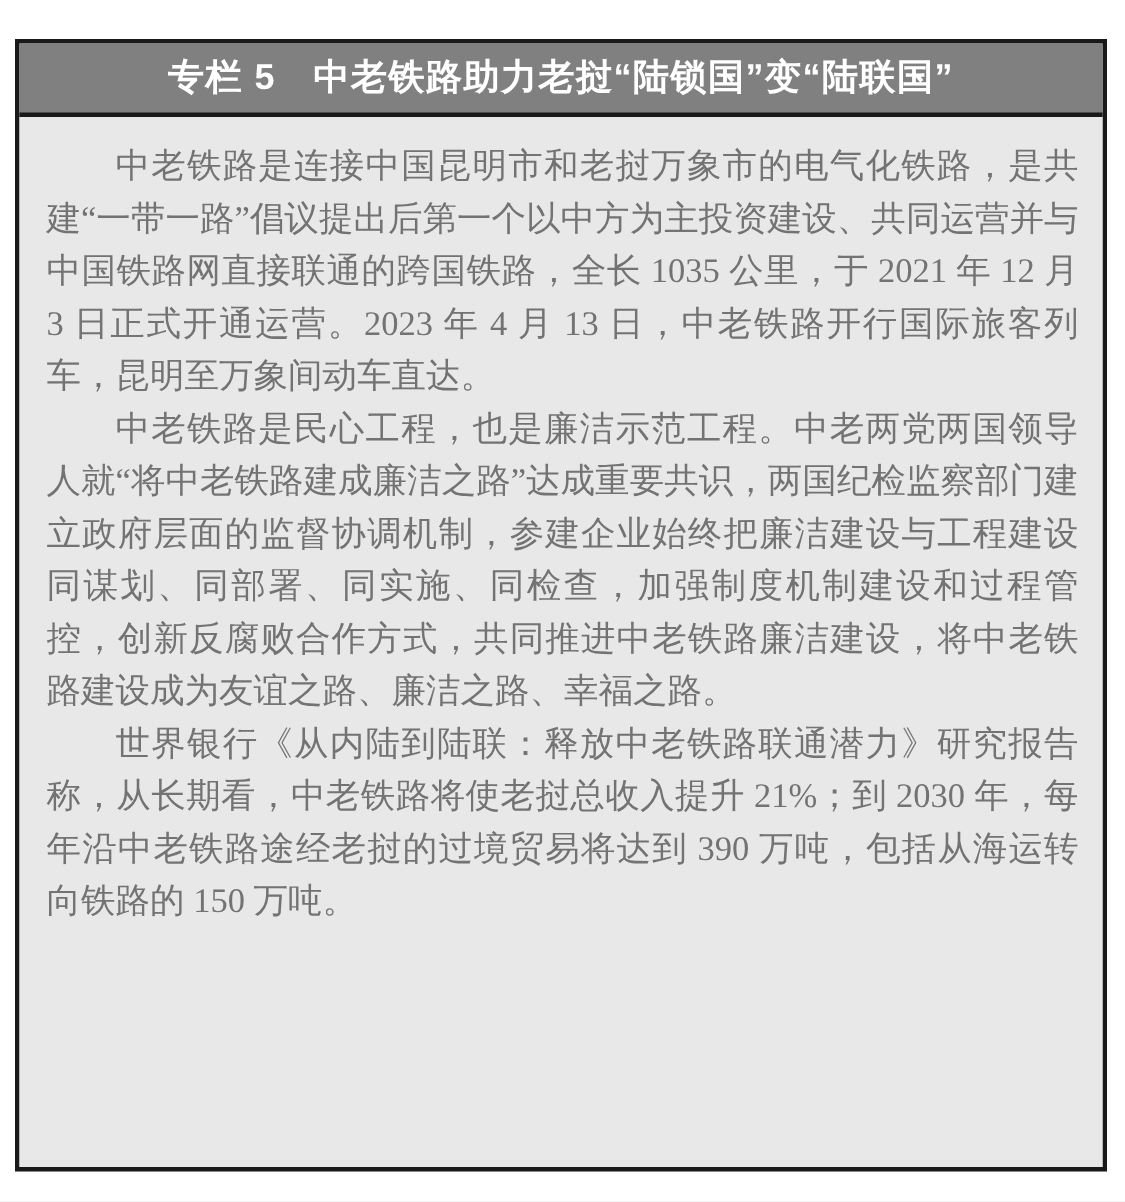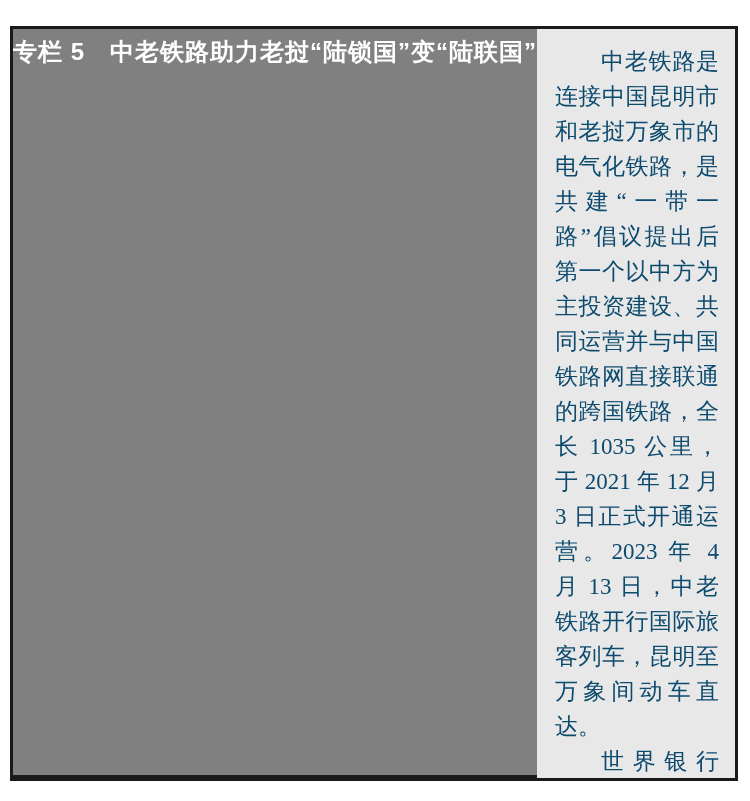--- a/index.html
+++ b/index.html
@@ -16,56 +16,57 @@
   }
   .panel {
     position: absolute;
     left: 10px;
     top: 26px;
     width: 728px;
     height: 755px;
     box-sizing: border-box;
     border: 3px solid #1a1a1a;
     display: flex;
-    flex-direction: row;
+    flex-direction: column;
     background: #e8e8e8;
   }
   .panel-header {
     background: #808080;
     border-bottom: 3px solid #1a1a1a;
     color: #ffffff;
     font-family: "Liberation Sans", "DejaVu Sans", sans-serif;
     font-weight: bold;
     font-size: 24px;
     line-height: 30px;
     text-align: center;
     padding: 8px 0 8px 0;
     flex: 0 0 auto;
     letter-spacing: 1px;
   }
   .panel-body {
     flex: 1 1 auto;
     background: #e8e8e8;
     padding: 15px 16px 0 18px;
-    color: #0c4a6e;
+    color: #737373;
     font-size: 23px;
     line-height: 35px;
     text-align: justify;
     text-justify: inter-ideograph;
     overflow: hidden;
   }
   .panel-body p {
     margin: 0;
     text-indent: 2em;
   }
 </style>
 </head>
 <body>
 
 <div class="panel">
   <div class="panel-header">
     <span>专栏 5　中老铁路助力老挝“陆锁国”变“陆联国”</span>
   </div>
   <div class="panel-body">
     <p>中老铁路是连接中国昆明市和老挝万象市的电气化铁路，是共建“一带一路”倡议提出后第一个以中方为主投资建设、共同运营并与中国铁路网直接联通的跨国铁路，全长 1035 公里，于 2021 年 12 月 3 日正式开通运营。2023 年 4 月 13 日，中老铁路开行国际旅客列车，昆明至万象间动车直达。</p>
+    <p>中老铁路是民心工程，也是廉洁示范工程。中老两党两国领导人就“将中老铁路建成廉洁之路”达成重要共识，两国纪检监察部门建立政府层面的监督协调机制，参建企业始终把廉洁建设与工程建设同谋划、同部署、同实施、同检查，加强制度机制建设和过程管控，创新反腐败合作方式，共同推进中老铁路廉洁建设，将中老铁路建设成为友谊之路、廉洁之路、幸福之路。</p>
     <p>世界银行《从内陆到陆联：释放中老铁路联通潜力》研究报告称，从长期看，中老铁路将使老挝总收入提升 21%；到 2030 年，每年沿中老铁路途经老挝的过境贸易将达到 390 万吨，包括从海运转向铁路的 150 万吨。</p>
   </div>
 </div>
 
 </body></html>

